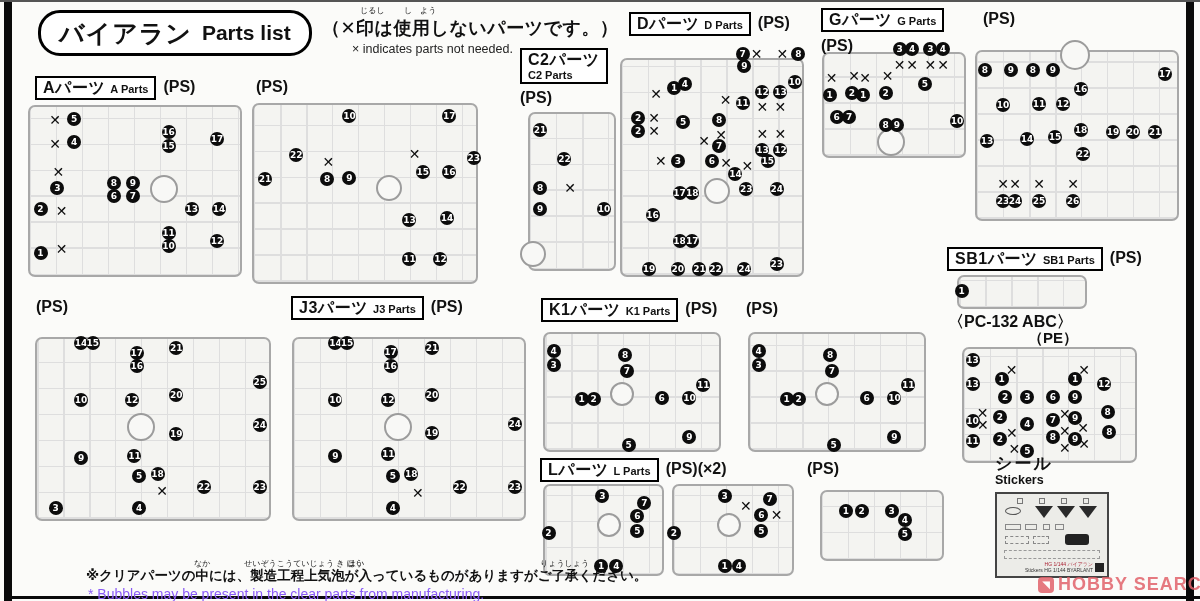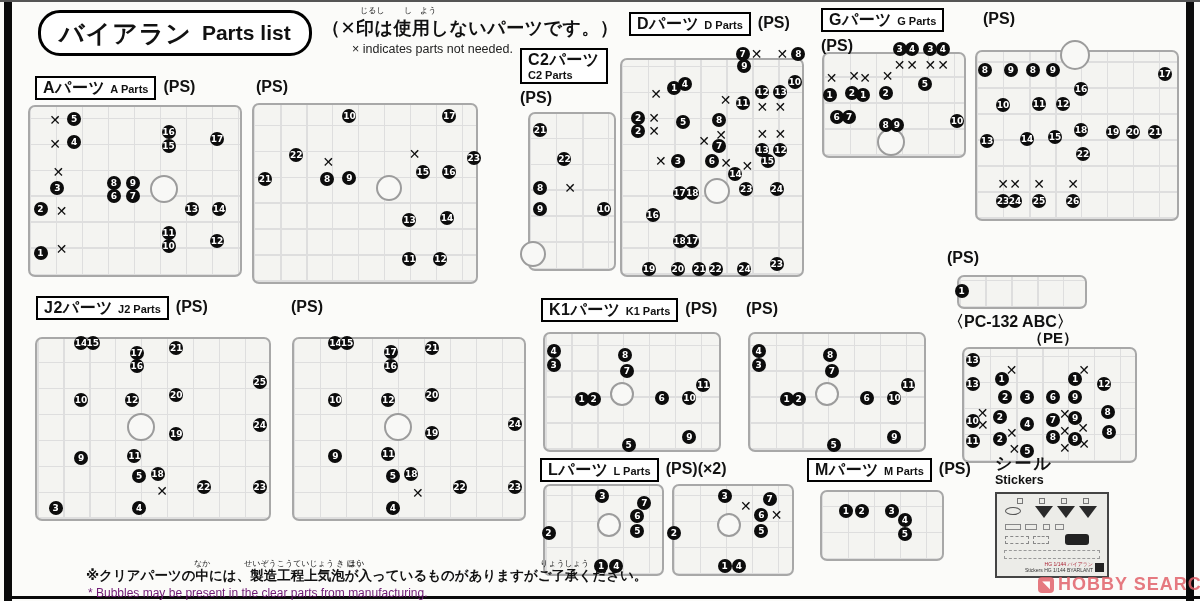--- a/index.html
+++ b/index.html
@@ -67,21 +67,21 @@
   .srect{border:1px solid #888;height:6px;top:30px;}
   .drect{border:1px dashed #888;height:8px;top:42px;}
   .dark{width:24px;height:11px;background:#222;border-radius:3px;left:68px;top:40px;}
   .strip{border:1px dashed #999;height:9px;left:7px;right:7px;top:56px;}
   .sheet-text{position:absolute;right:14px;bottom:3px;text-align:right;font-size:5px;line-height:5.5px;white-space:nowrap;}
   .sheet-l1{color:#a23;} .sheet-l2{color:#333;}
   .bandai{position:absolute;right:3px;bottom:4px;width:9px;height:9px;background:#222;}
 
   
   .fn-jp{position:absolute;left:86px;top:567px;font-size:13.5px;font-weight:bold;letter-spacing:0;}
-  .fn-en{position:absolute;left:88px;top:586px;font-size:12px;color:#701a75;}
+  .fn-en{position:absolute;left:88px;top:586px;font-size:14px;color:#8b5cf6;}
 
   
   .wm{position:absolute;left:1038px;top:574px;display:flex;align-items:center;gap:4px;opacity:0.85;z-index:9;}
   .wm-icon{width:16px;height:16px;border-radius:4px;display:flex;align-items:center;justify-content:center;color:#fff;font-size:10px;font-weight:bold;}
   .wm-text{font-size:18px;font-weight:bold;letter-spacing:1px;white-space:nowrap;}
 </style>
 </head>
 <body>
 
 <div class="vbar" style="left:4px;"></div>
@@ -284,20 +284,24 @@
       <span class="badge" style="left: 13%; top: 89%;">23</span>
       <span class="xmark" style="left: calc(13% + 0px); top: calc(89% - 17px);">✕</span>
       <span class="badge" style="left: 19%; top: 89%;">24</span>
       <span class="xmark" style="left: calc(19% + 0px); top: calc(89% - 17px);">✕</span>
       <span class="badge" style="left: 31%; top: 89%;">25</span>
       <span class="xmark" style="left: calc(31% + 0px); top: calc(89% - 17px);">✕</span>
       <span class="badge" style="left: 48%; top: 89%;">26</span>
       <span class="xmark" style="left: calc(48% + 0px); top: calc(89% - 17px);">✕</span>
     </div>
     <div class="plabel" style="left: 947px; top: 247px;">
+      <span class="pbox">
+        <span class="jp">SB1パーツ</span>
+        <span class="en">SB1 Parts</span>
+      </span>
       <span class="mat">(PS)</span>
     </div>
     <div class="sprue" style="left: 957px; top: 275px; width: 126px; height: 30px;">
       <span class="badge" style="left: 2%; top: 45%;">1</span>
     </div>
     <div class="sprue" style="left: 962px; top: 347px; width: 171px; height: 112px;">
       <span class="badge" style="left: 5%; top: 10%;">13</span>
       <span class="badge" style="left: 5%; top: 31%;">13</span>
       <span class="badge" style="left: 22%; top: 27%;">1</span>
       <span class="xmark" style="left: calc(22% + 10px); top: calc(27% - 9px);">✕</span>
@@ -324,24 +328,20 @@
       <span class="xmark" style="left: calc(37% - 13px); top: calc(91% - 2px);">✕</span>
       <span class="badge" style="left: 52%; top: 79%;">8</span>
       <span class="xmark" style="left: calc(52% + 12px); top: calc(79% - 6px);">✕</span>
       <span class="badge" style="left: 65%; top: 80%;">9</span>
       <span class="xmark" style="left: calc(65% + 9px); top: calc(80% + 5px);">✕</span>
       <span class="badge" style="left: 85%; top: 74%;">8</span>
       <span class="xmark" style="left: 11%; top: 68%;">✕</span>
       <span class="xmark" style="left: 59%; top: 88%;">✕</span>
     </div>
     <div class="plabel" style="left: 36px; top: 296px;">
-      <span class="pbox">
-        <span class="jp">J2パーツ</span>
-        <span class="en">J2 Parts</span>
-      </span>
       <span class="mat">(PS)</span>
     </div>
     <div class="sprue" style="left: 35px; top: 337px; width: 232px; height: 180px;">
       <div class="ring" style="left: 45%; top: 49%; width: 24px; height: 24px;"></div>
       <span class="badge" style="left: 19%; top: 2%;">14</span>
       <span class="badge" style="left: 24%; top: 2%;">15</span>
       <span class="badge" style="left: 43%; top: 8%;">17</span>
       <span class="badge" style="left: 43%; top: 15%;">16</span>
       <span class="badge" style="left: 60%; top: 5%;">21</span>
       <span class="badge" style="left: 96%; top: 24%;">25</span>
@@ -354,20 +354,24 @@
       <span class="badge" style="left: 60%; top: 53%;">19</span>
       <span class="badge" style="left: 8%; top: 94%;">3</span>
       <span class="badge" style="left: 44%; top: 76%;">5</span>
       <span class="badge" style="left: 52%; top: 75%;">18</span>
       <span class="badge" style="left: 44%; top: 94%;">4</span>
       <span class="xmark" style="left: calc(44% + 23px); top: calc(94% - 17px);">✕</span>
       <span class="badge" style="left: 72%; top: 82%;">22</span>
       <span class="badge" style="left: 96%; top: 82%;">23</span>
     </div>
     <div class="plabel" style="left: 291px; top: 296px;">
+      <span class="pbox">
+        <span class="jp">J3パーツ</span>
+        <span class="en">J3 Parts</span>
+      </span>
       <span class="mat">(PS)</span>
     </div>
     <div class="sprue" style="left: 292px; top: 337px; width: 230px; height: 180px;">
       <div class="ring" style="left: 45%; top: 49%; width: 24px; height: 24px;"></div>
       <span class="badge" style="left: 18%; top: 2%;">14</span>
       <span class="badge" style="left: 23%; top: 2%;">15</span>
       <span class="badge" style="left: 42%; top: 7%;">17</span>
       <span class="badge" style="left: 42%; top: 15%;">16</span>
       <span class="badge" style="left: 60%; top: 5%;">21</span>
       <span class="badge" style="left: 18%; top: 34%;">10</span>
@@ -445,24 +449,20 @@
       <span class="badge" style="left: 81%; top: 15%;">7</span>
       <span class="badge" style="left: 74%; top: 33%;">6</span>
       <span class="badge" style="left: 74%; top: 51%;">5</span>
       <span class="badge" style="left: 0%; top: 53%;">2</span>
       <span class="badge" style="left: 43%; top: 91%;">1</span>
       <span class="badge" style="left: 55%; top: 91%;">4</span>
       <span class="xmark" style="left: 61%; top: 23%;">✕</span>
       <span class="xmark" style="left: 87%; top: 33%;">✕</span>
     </div>
     <div class="plabel" style="left: 807px; top: 458px;">
-      <span class="pbox">
-        <span class="jp">Mパーツ</span>
-        <span class="en">M Parts</span>
-      </span>
       <span class="mat">(PS)</span>
     </div>
     <div class="sprue" style="left: 820px; top: 490px; width: 120px; height: 67px;">
       <span class="badge" style="left: 20%; top: 29%;">1</span>
       <span class="badge" style="left: 33%; top: 29%;">2</span>
       <span class="badge" style="left: 58%; top: 29%;">3</span>
       <span class="badge" style="left: 69%; top: 42%;">4</span>
       <span class="badge" style="left: 69%; top: 62%;">5</span>
     </div>
   </div>

